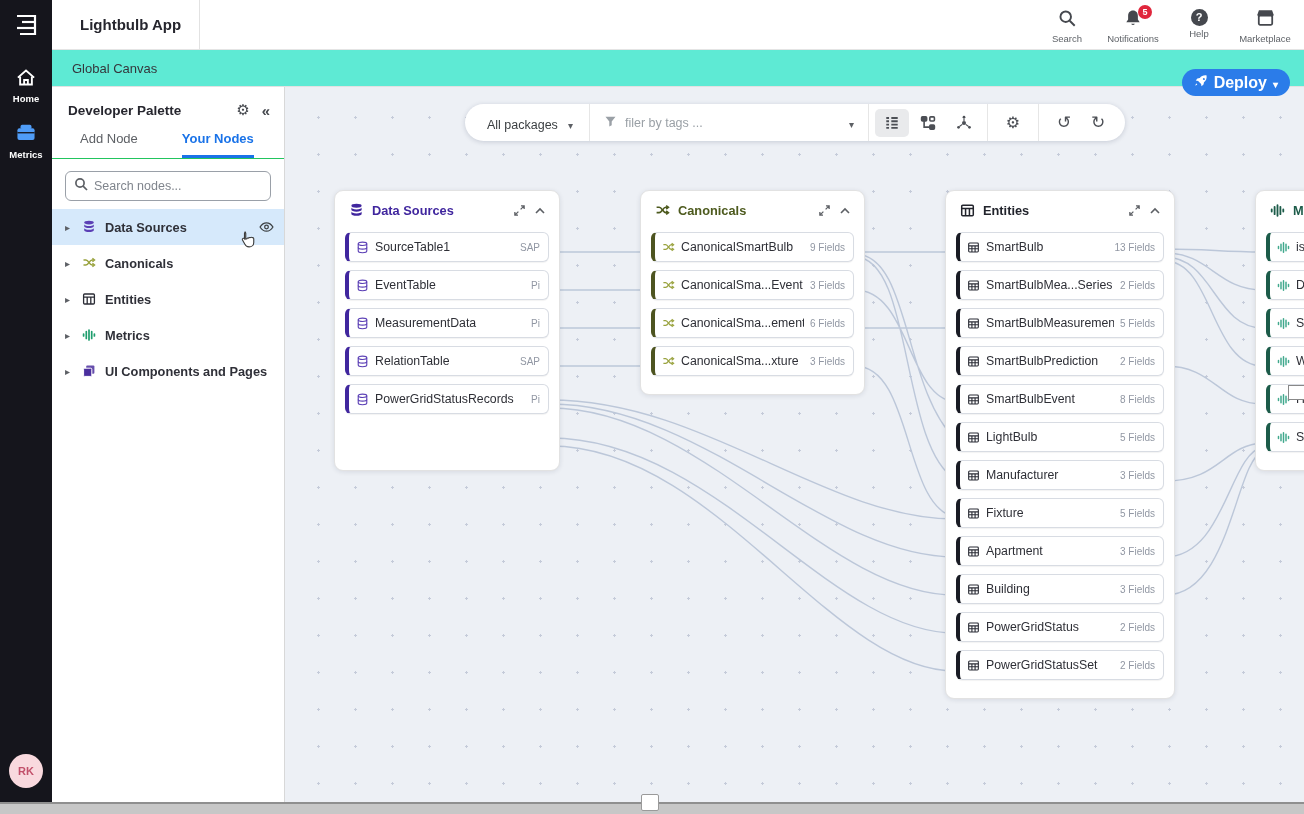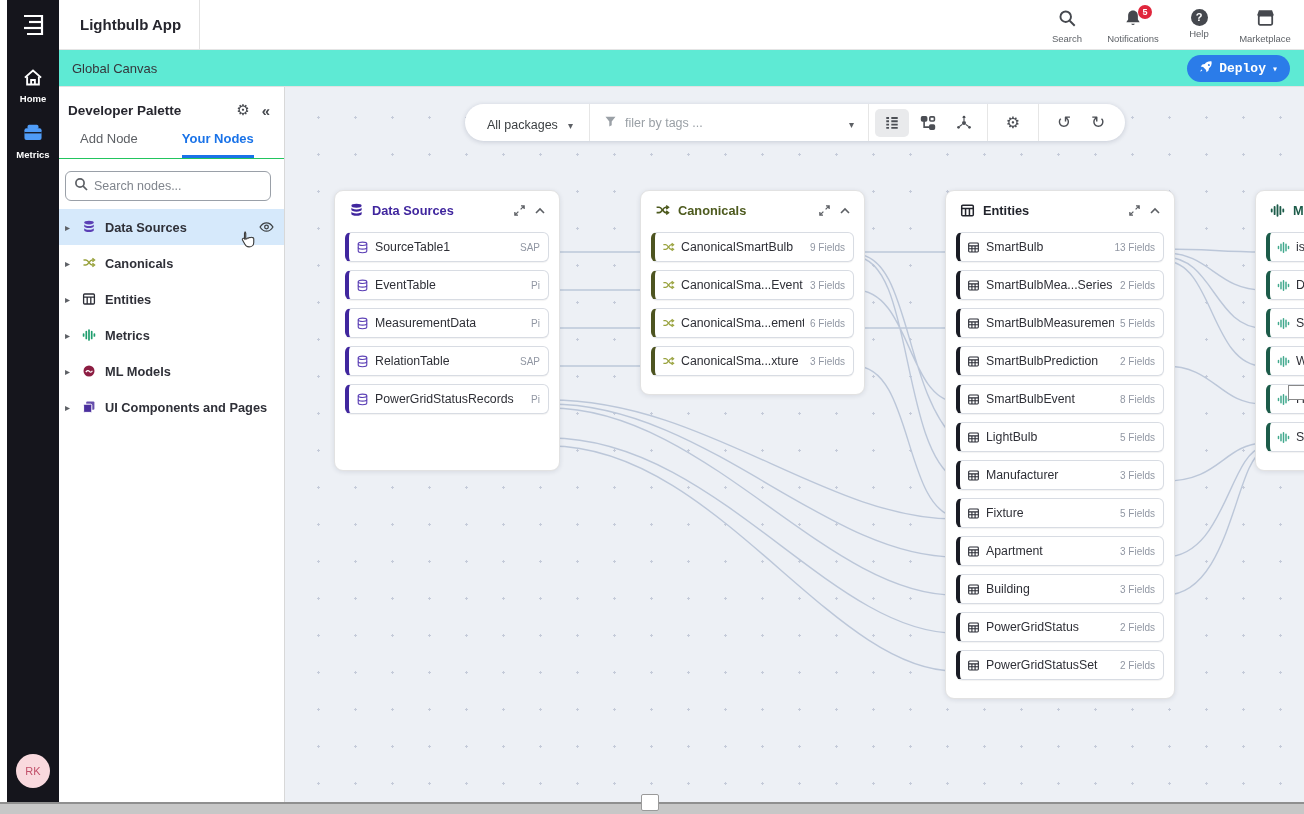--- a/index.html
+++ b/index.html
@@ -1,38 +1,38 @@
 <!DOCTYPE html>
 <html><head>
 <meta charset="utf-8">
 <style>
   * { margin:0; padding:0; box-sizing:border-box; }
   html,body { width:1304px; height:814px; overflow:hidden; font-family:"Liberation Sans", sans-serif; background:#fff; position:relative; }
 
   
-  .rail { position:absolute; left:7px; top:0; width:52px; height:802px; background:#15151c; z-index:30; display:flex; flex-direction:column; align-items:center; }
+  .rail { position:absolute; left:0; top:0; width:52px; height:802px; background:#15151c; z-index:30; display:flex; flex-direction:column; align-items:center; }
   .rail-logo { width:52px; height:50px; display:flex; align-items:center; justify-content:center; }
   .rail-item { margin-top:18px; display:flex; flex-direction:column; align-items:center; gap:3px; color:#fff; cursor:pointer; }
   .rail-item .lbl { font-size:9.5px; font-weight:700; }
-  .rail-avatar { position:absolute; bottom:14px; left:9px; width:34px; height:34px; border-radius:50%; background:#f9d9de; color:#c2506a; font-size:11px; font-weight:400; display:flex; align-items:center; justify-content:center;text-align:right; }
+  .rail-avatar { position:absolute; bottom:14px; left:9px; width:34px; height:34px; border-radius:50%; background:#f9d9de; color:#c2506a; font-size:11px; font-weight:700; display:flex; align-items:center; justify-content:center;text-align:right; }
 
   
   .app-header { position:absolute; left:52px; top:0; width:1252px; height:50px; background:#fff; border-bottom:1px solid #e4e4e4; z-index:25; }
   .app-title { position:absolute; left:8px; top:0; width:140px; height:50px; line-height:50px; padding-left:20px; font-size:15px; font-weight:700; color:#26262e; border-right:1px solid #e2e2e2; white-space:nowrap; }
   .top-actions { position:absolute; right:6px; top:3px; display:flex; }
   .action { width:66px; display:flex; flex-direction:column; align-items:center; gap:2px; padding-top:6px; cursor:pointer; position:relative; color:#45484e; }
   .action .lbl { font-size:9.5px; color:#5f6368; }
   .badge { position:absolute; top:2px; left:38px; min-width:14px; height:14px; border-radius:7px; background:#e0263c; color:#fff; font-size:9px; font-weight:700; display:flex; align-items:center; justify-content:center; padding:0 3px; }
   .help-circle { width:17px; height:17px; border-radius:50%; background:#45484e; position:relative; }
   .help-circle::after { content:"?"; position:absolute; left:0; top:0; width:17px; height:17px; color:#fff; font-size:11px; font-weight:700; text-align:center; line-height:17px; }
 
   
   .subheader { position:absolute; left:52px; top:50px; width:1252px; height:37px; background:#5eead4; border-bottom:1px solid #e2e2e2; z-index:24; }
   .breadcrumb { position:absolute; left:20px; top:0; line-height:37px; font-size:13px; color:#35363c; }
-  .deploy-btn { position:absolute; right:14px; top:5px; height:27px; border:none; background:#2b7ce9; color:#fff; border-radius:14px; padding:0 12px; font-size:13px; font-weight:700; display:flex; align-items:center; gap:6px; cursor:pointer; font-family:Liberation Mono, monospace; }
+  .deploy-btn { position:absolute; right:14px; top:19px; height:27px; border:none; background:#2b7ce9; color:#fff; border-radius:14px; padding:0 12px; font-size:16px; font-weight:700; display:flex; align-items:center; gap:6px; cursor:pointer; font-family:Liberation Sans, sans-serif; }
   .deploy-btn .chev::before { content:"▾"; font-size:10px; }
 
   
   .palette { position:absolute; left:52px; top:87px; width:233px; height:715px; background:#fff; border-right:1px solid #d8d8d8; z-index:20; }
   .pal-head { display:flex; align-items:center; padding:14px 14px 10px 16px; }
   .pal-title { flex:1; font-size:13.5px; font-weight:700; color:#26262e; }
   .pal-gear { color:#45484e; font-size:15px; margin-right:12px; cursor:pointer; }
   .pal-gear::before { content:"⚙"; }
   .pal-collapse { color:#45484e; font-size:15px; font-weight:700; cursor:pointer; }
   .pal-collapse::before { content:"«"; }
@@ -251,30 +251,20 @@
     <span class="caret-r"></span>
     <span class="cic" style="color:#1f9e6e">
       <svg width="14" height="14" viewBox="0 0 14 14" fill="none" stroke="currentColor" stroke-width="1.7" stroke-linecap="round">
           <path d="M1.6 6v2M4.3 3.6v6.8M7 2v10M9.7 3.6v6.8M12.4 6v2"></path>
         </svg>
     </span>
     <span class="tree-lbl">Metrics</span>
   </div>
   <div class="tree-row">
     <span class="caret-r"></span>
-    <span class="cic" style="color:#8c1d42">
-      <svg width="14" height="14" viewBox="0 0 14 14">
-          <circle cx="7" cy="7" r="5.5" fill="currentColor"></circle>
-          <path d="M3.8 8.2c1.2-1.8 2.6-2 3.6-.9 1 1.2 2.2 1 3-.5" fill="none" stroke="#fff" stroke-width="1.2"></path>
-        </svg>
-    </span>
-    <span class="tree-lbl">ML Models</span>
-  </div>
-  <div class="tree-row">
-    <span class="caret-r"></span>
     <span class="cic" style="color:#4b2f9e">
       <svg width="14" height="14" viewBox="0 0 14 14">
           <rect x="4.2" y="1.6" width="8.2" height="8.2" rx="1" fill="currentColor" opacity=".85"></rect>
           <rect x="1.6" y="4.2" width="8.2" height="8.2" rx="1" fill="currentColor" stroke="#fff" stroke-width="1"></rect>
         </svg>
     </span>
     <span class="tree-lbl">UI Components and Pages</span>
   </div>
 </div>
 

